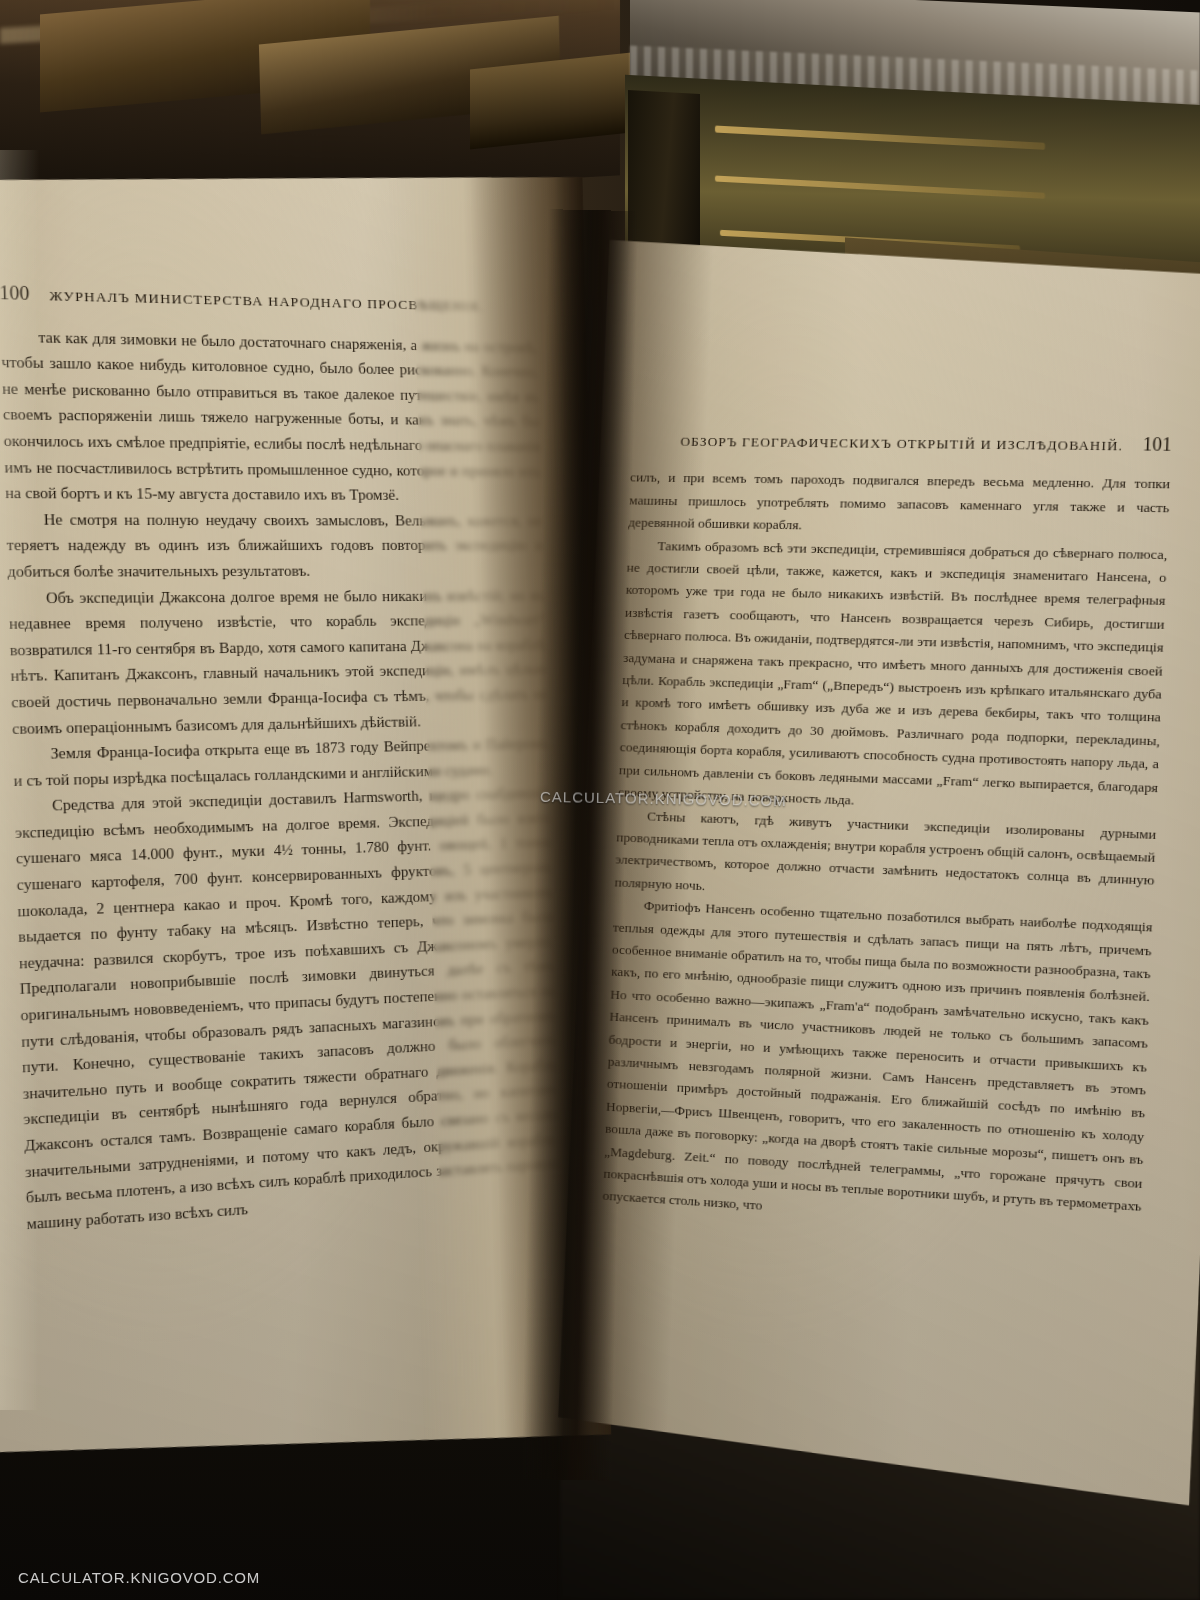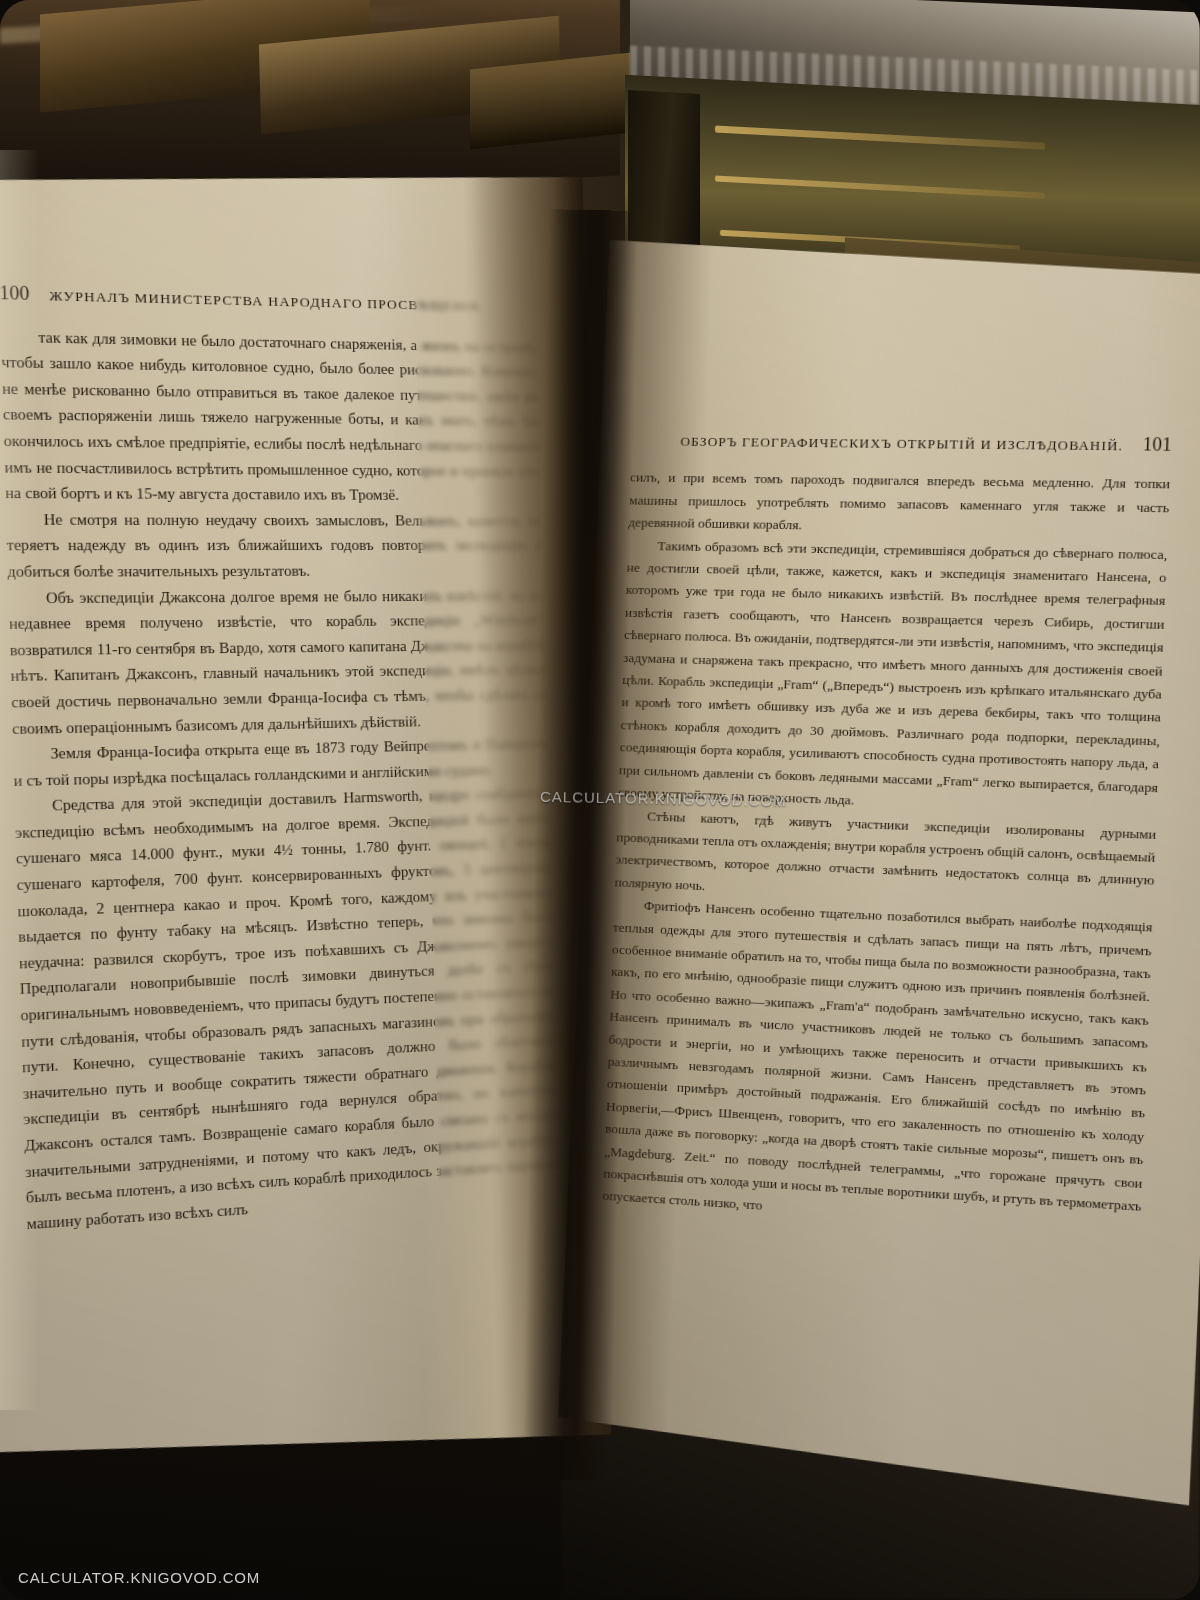--- a/index.html
+++ b/index.html
@@ -7,21 +7,20 @@
     padding: 0;
     background: #0d0b09;
   }
   #page {
     position: relative;
     width: 1200px;
     height: 1600px;
     overflow: hidden;
     background: #100d0a;
     font-family: "Liberation Serif", serif;
-    border-radius: 30px;
   }
 
   
   .bg-dark {
     position: absolute;
     inset: 0;
     background:
       radial-gradient(ellipse at 20% 8%, #4a3a25 0%, #241c12 35%, #110d09 70%),
       linear-gradient(160deg, #1a1510 0%, #0c0a07 60%, #070605 100%);
   }

